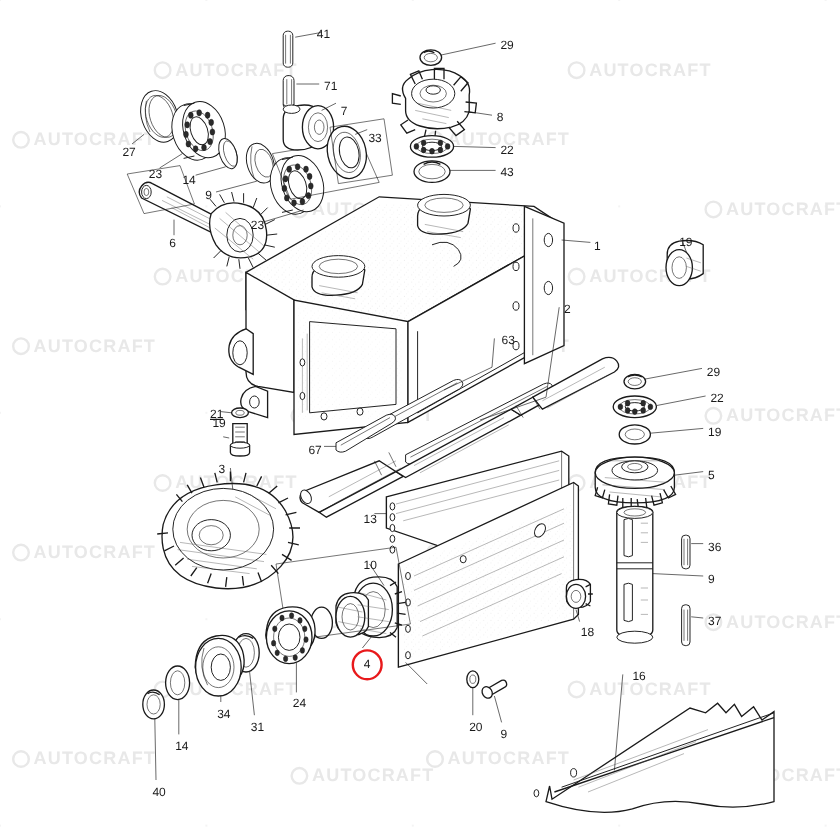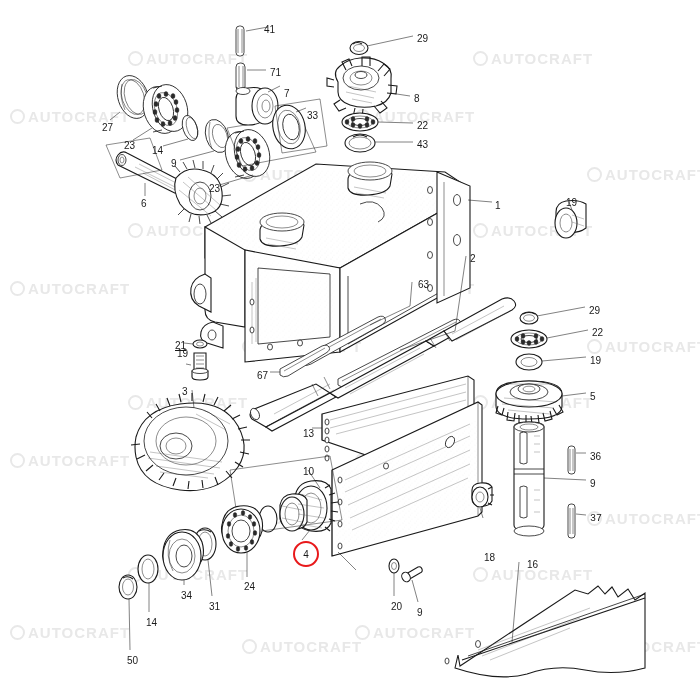--- a/index.html
+++ b/index.html
@@ -662,25 +662,25 @@
       <div class="cal" style="left: 175px; top: 340px; text-decoration: underline;">21</div>
       <div class="cal" style="left: 590px; top: 355px;">19</div>
       <div class="cal" style="left: 177px; top: 348px;">19</div>
       <div class="cal" style="left: 257px; top: 370px;">67</div>
       <div class="cal" style="left: 590px; top: 391px;">5</div>
       <div class="cal" style="left: 182px; top: 386px;">3</div>
       <div class="cal" style="left: 303px; top: 428px;">13</div>
       <div class="cal" style="left: 303px; top: 466px;">10</div>
       <div class="cal" style="left: 590px; top: 451px;">36</div>
       <div class="cal" style="left: 590px; top: 478px;">9</div>
-      <div class="cal" style="left: 484px; top: 552px;">18</div>
-      <div class="cal" style="left: 590px; top: 513px; font-family: Liberation Mono, monospace;">37</div>
+      <div class="cal" style="left: 484px; top: 522px;">18</div>
+      <div class="cal" style="left: 590px; top: 513px;">37</div>
       <div class="cal" style="left: 244px; top: 581px;">24</div>
       <div class="cal" style="left: 209px; top: 601px;">31</div>
       <div class="cal" style="left: 181px; top: 590px;">34</div>
       <div class="cal" style="left: 146px; top: 617px;">14</div>
-      <div class="cal" style="left: 127px; top: 655px;">50</div>
+      <div class="cal" style="left: 127px; top: 655px;">40</div>
       <div class="cal" style="left: 391px; top: 601px;">20</div>
       <div class="cal" style="left: 417px; top: 607px;">9</div>
       <div class="cal" style="left: 527px; top: 559px;">16</div>
     </div>
 
 </div>
 
 </body></html>

